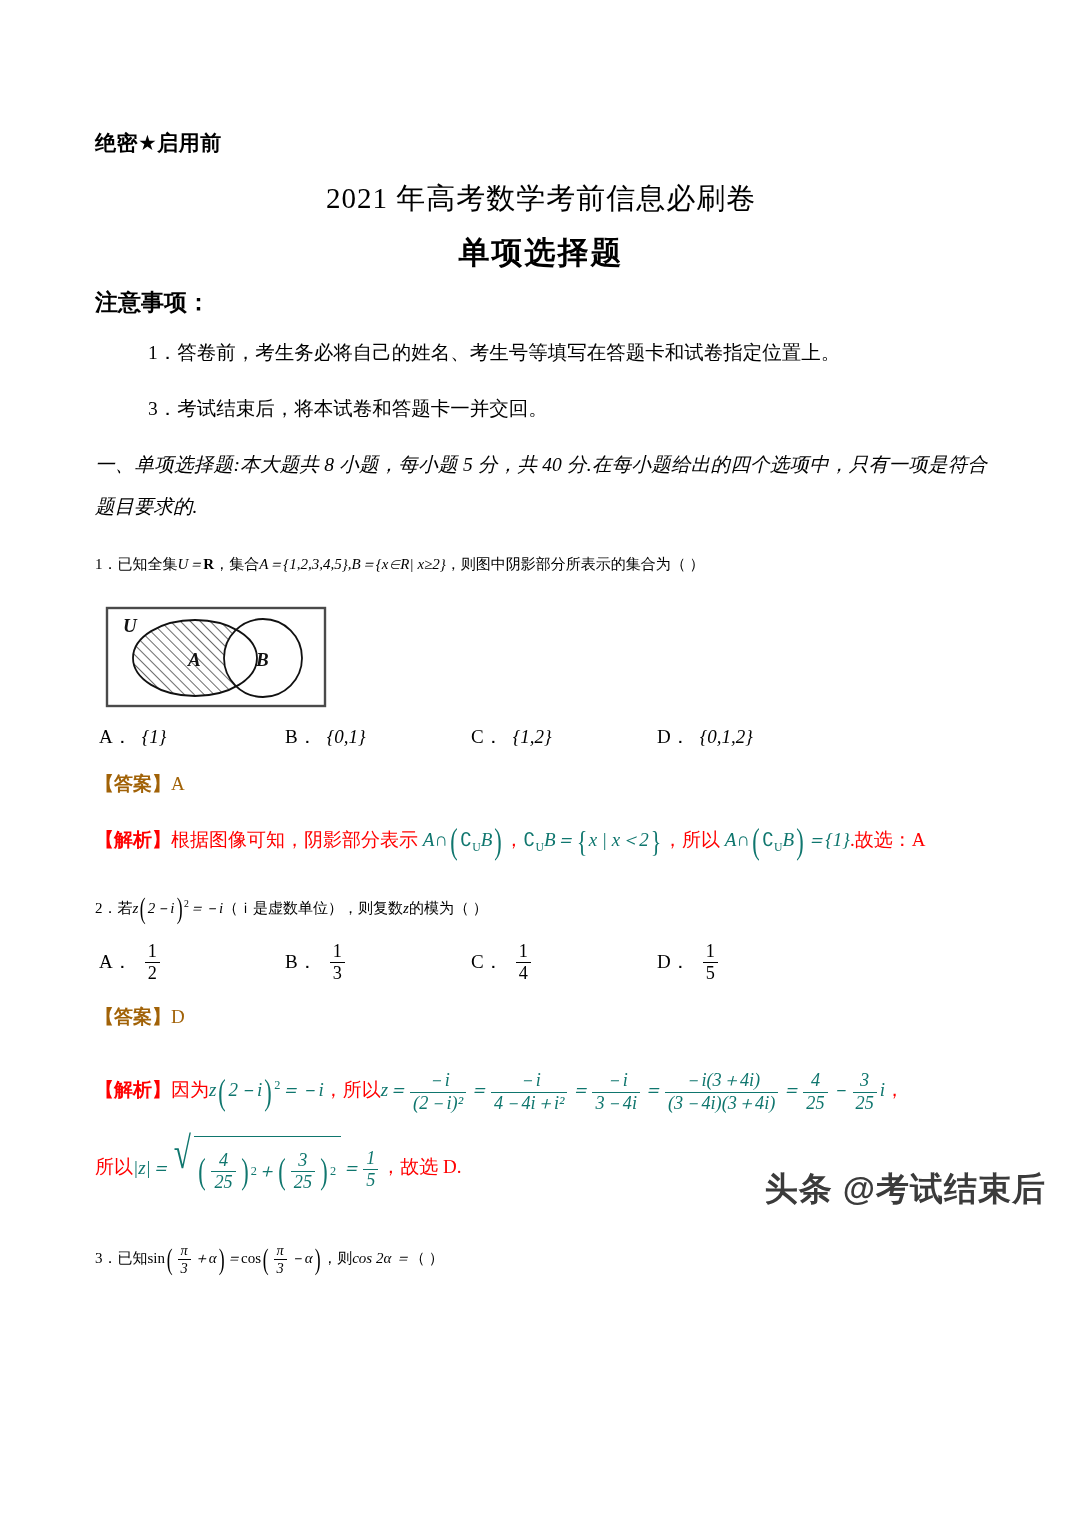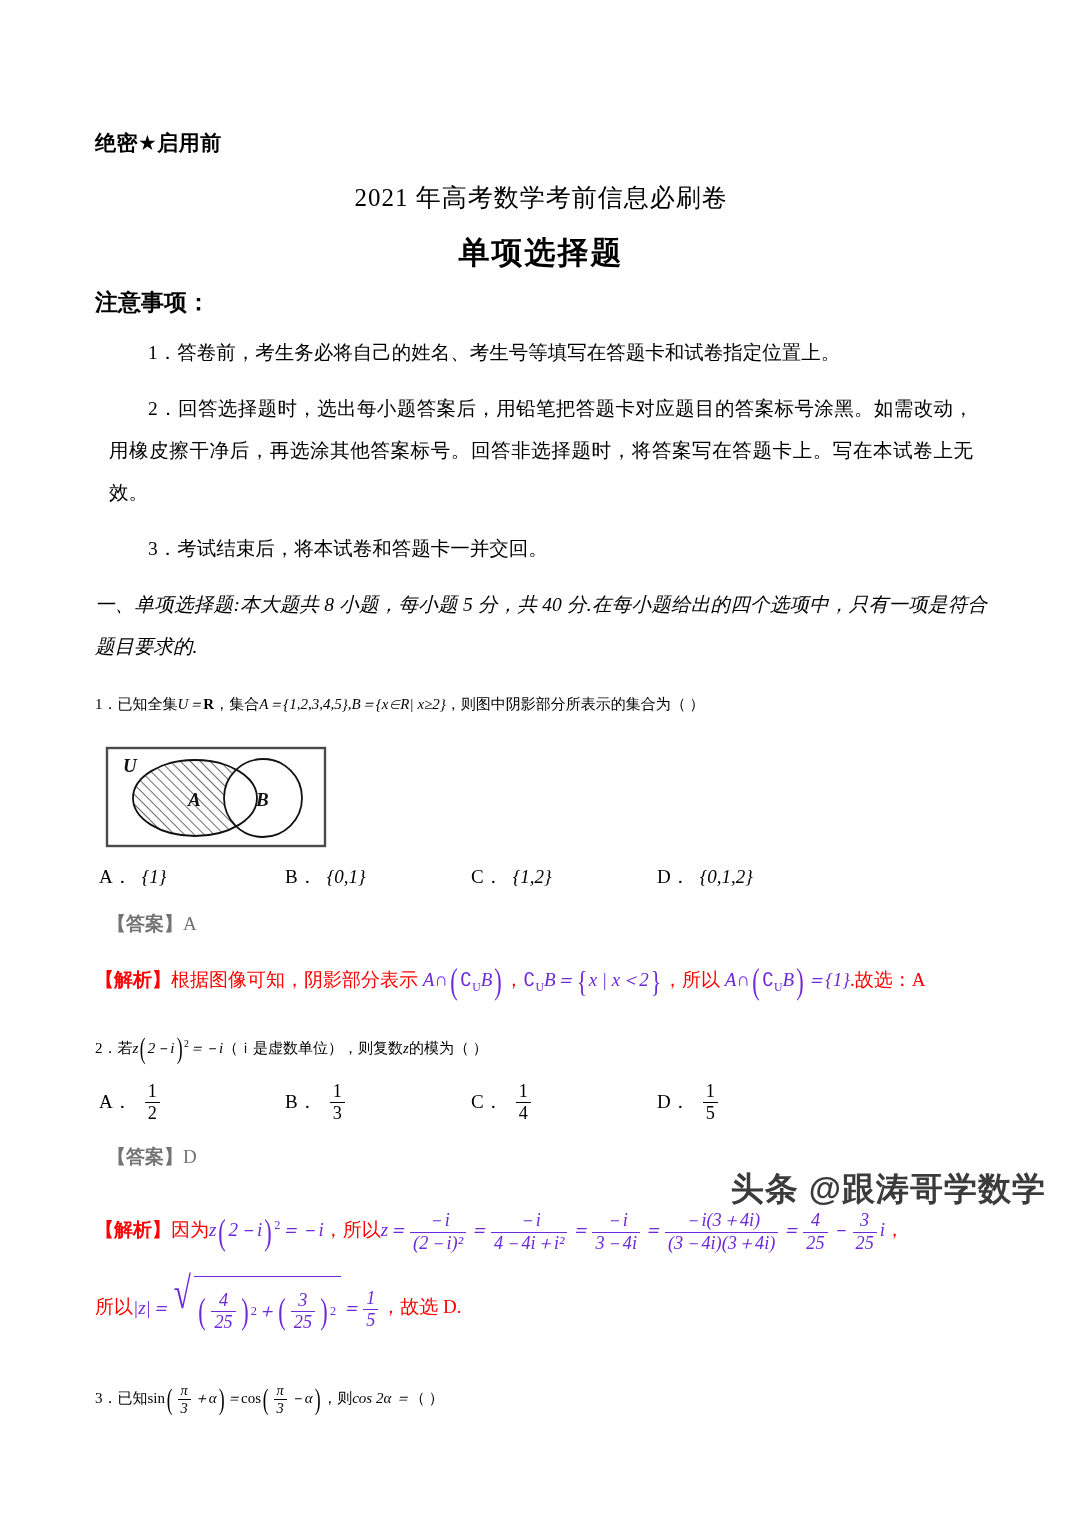--- a/index.html
+++ b/index.html
@@ -32,21 +32,21 @@
   .secret-line {
     font-family: "Liberation Sans", "DejaVu Sans", sans-serif;
     font-weight: bold;
     font-size: 21px;
     letter-spacing: 0.5px;
     line-height: 30px;
     margin: 0 0 18px 0;
   }
   .doc-title {
     text-align: center;
-    font-size: 25px;
+    font-size: 29px;
     line-height: 44px;
     margin: 8px;
     letter-spacing: 1px;
   }
   .doc-subtitle {
     text-align: center;
     font-family: "Liberation Sans", "DejaVu Sans", sans-serif;
     font-weight: bold;
     font-size: 31px;
     line-height: 50px;
@@ -94,32 +94,32 @@
   }
   .opts.w1 .opt { width: 186px; }
   .opts.w2 .opt { width: 186px; }
   .opt-label {
     font-style: normal;
     margin-right: 10px;
   }
   .opt-val { }
 
   .ans-line {
-    color: #737373;
+    color: #a16207;
     font-size: 19px;
     line-height: 36px;
-    margin: 16px 0 0 12px;
+    margin: 16px 0 0 0;
   }
   .sol-line {
     color: #ff0000;
     font-size: 19px;
     line-height: 40px;
     margin: 18px 0 0 0;
   }
-  .sol-line .blk { color: #6d28d9; }
+  .sol-line .blk { color: #0f766e; }
   .tag {
     font-family: "Liberation Sans", "DejaVu Sans", sans-serif;
     font-weight: bold;
   }
 
   
   .m { font-style: italic; font-family: "Liberation Serif", serif; }
   .mu { font-style: normal; }
   .bold-R { font-weight: bold; font-style: normal; }
   .supn { font-size: 0.65em; vertical-align: super; font-style: normal; }
@@ -200,21 +200,20 @@
 <div class="page">
   <div class="body-wrap">
 
     <div class="secret-line">绝密★启用前</div>
 
     <div class="doc-title">2021 年高考数学考前信息必刷卷</div>
     <div class="doc-subtitle">单项选择题</div>
 
     <div class="notice-head">注意事项：</div>
     <p class="notice-item">1．答卷前，考生务必将自己的姓名、考生号等填写在答题卡和试卷指定位置上。</p>
-    <p class="notice-item">2．回答选择题时，选出每小题答案后，用铅笔把答题卡对应题目的答案标号涂黑。如需改动，用橡皮擦干净后，再选涂其他答案标号。回答非选择题时，将答案写在答题卡上。写在本试卷上无效。</p>
     <p class="notice-item">3．考试结束后，将本试卷和答题卡一并交回。</p>
 
     <p class="section-head">一、单项选择题:本大题共 8 小题，每小题 5 分，共 40 分.在每小题给出的四个选项中，只有一项是符合题目要求的.</p>
 
     <p class="q-stem">
       <span>1．</span><span>已知全集</span><span class="m">U＝</span><span class="bold-R">R</span><span>，集合</span><span class="m">A＝{1,2,3,4,5},</span><span class="m">B＝{</span><span class="m">x∈R|</span>&nbsp;<span class="m">x≥2}</span><span>，则图中阴影部分所表示的集合为（     ）</span>
     </p>
 
     <div class="fig-venn">
       <svg width="226" height="106" viewBox="0 0 226 106">
@@ -365,14 +364,14 @@
             <span class="num">π</span>
             <span class="den">3</span>
           </span><span>＋α</span><span class="paren-big">)</span><span>＝</span><span class="mu">cos</span><span class="paren-big">(</span><span class="frac">
             <span class="num">π</span>
             <span class="den">3</span>
           </span><span>－α</span><span class="paren-big">)</span></span><span>，则</span><span class="m">cos 2α ＝</span><span>（      ）</span>
     </p>
 
   </div>
 
-  <div class="watermark">头条 @跟涛哥学数学</div>
+  <div class="watermark">头条 @考试结束后</div>
 </div>
 
 </body></html>

